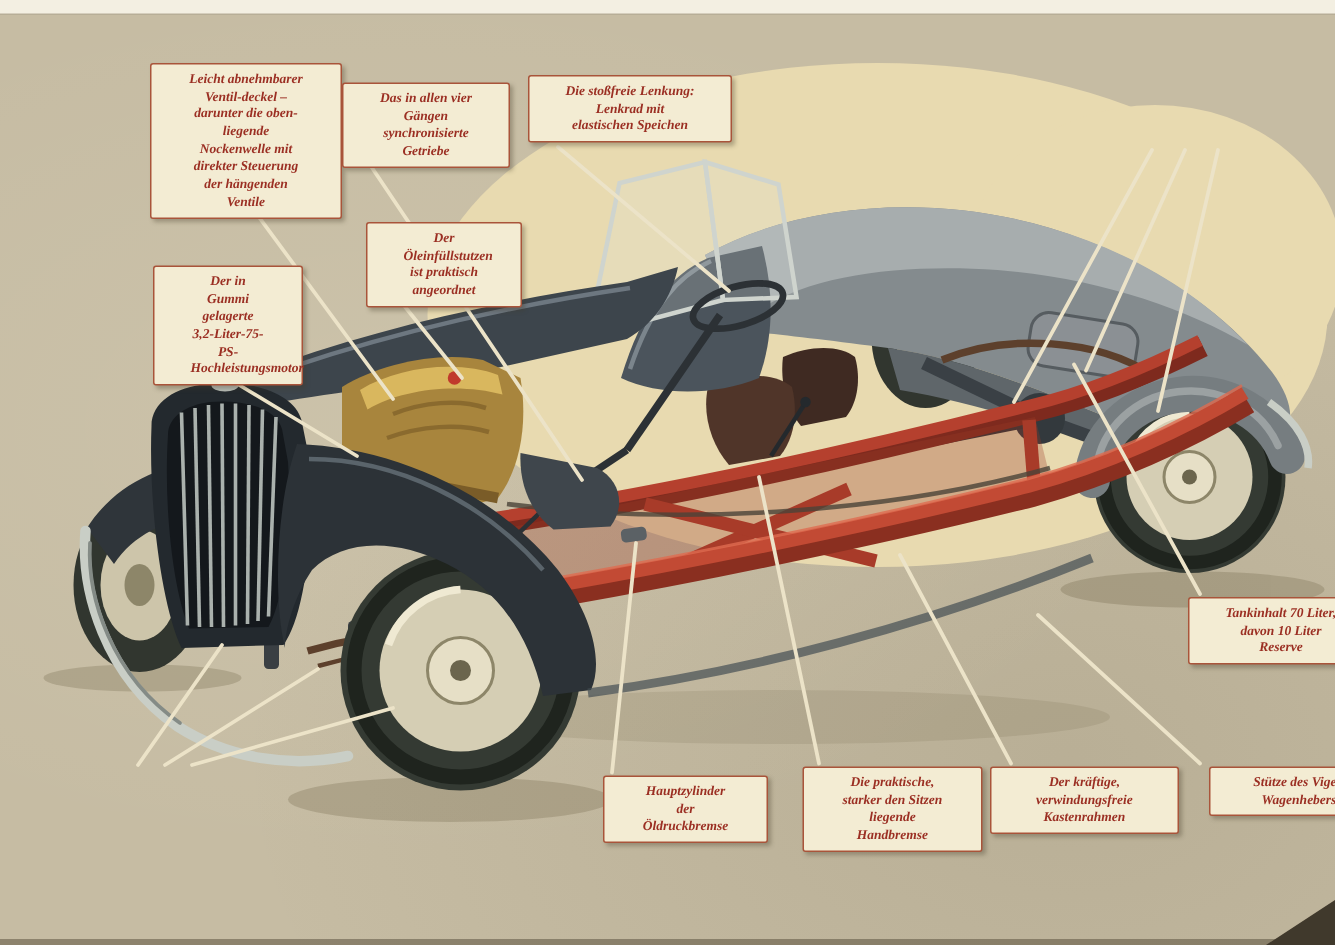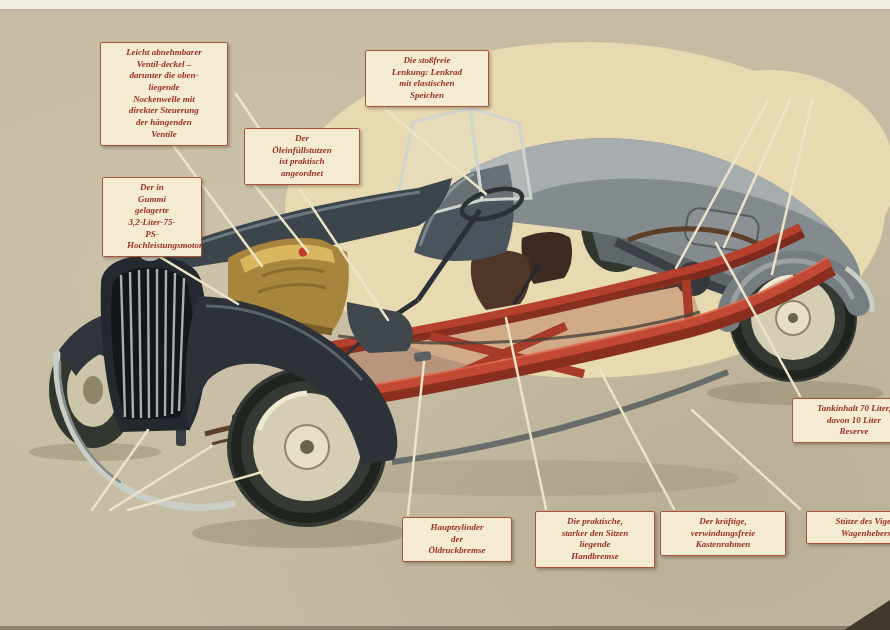--- a/index.html
+++ b/index.html
@@ -222,22 +222,23 @@
         <line x1="674" y1="509" x2="600" y2="370"></line>
         <line x1="800" y1="509" x2="692" y2="410"></line>
       </g>
   </svg>
 
   <div class="edge-top"></div>
   <div class="edge-bottom"></div>
   <div class="corner-br"></div>
 
   <div class="label" style="left:52px;top:42px;width:128px">Leicht abnehmbarer Ventil-deckel – darunter die oben-liegende Nockenwelle mit direkter Steuerung der hängenden Ventile</div>
-  <div class="label" style="left:317px;top:50px;width:124px">Die stoßfreie Lenkung: Lenkrad mit elastischen Speichen</div>
-  <div class="label" style="left:196px;top:128px;width:116px">Der Öleinfüllstutzen ist praktisch angeordnet</div>
+  <div class="label" style="left:180px;top:55px;width:112px">Das in allen vier Gängen synchronisierte Getriebe</div>
+  <div class="label" style="left:304px;top:50px;width:136px">Die stoßfreie Lenkung: Lenkrad mit elastischen Speichen</div>
+  <div class="label" style="left:196px;top:148px;width:104px">Der Öleinfüllstutzen ist praktisch angeordnet</div>
   <div class="label" style="left:54px;top:177px;width:100px">Der in Gummi gelagerte 3,2-Liter-75-PS-Hochleistungsmotor</div>
   <div class="label" style="left:744px;top:398px;width:124px">Tankinhalt 70 Liter, davon 10 Liter Reserve</div>
   <div class="label" style="left:354px;top:517px;width:110px">Hauptzylinder der Öldruckbremse</div>
   <div class="label" style="left:487px;top:511px;width:120px">Die praktische, starker den Sitzen liegende Handbremse</div>
   <div class="label" style="left:612px;top:511px;width:126px">Der kräftige, verwindungsfreie Kastenrahmen</div>
   <div class="label" style="left:758px;top:511px;width:120px">Stütze des Viget-Wagenhebers</div>
 
 </div>
 
 </body></html>

